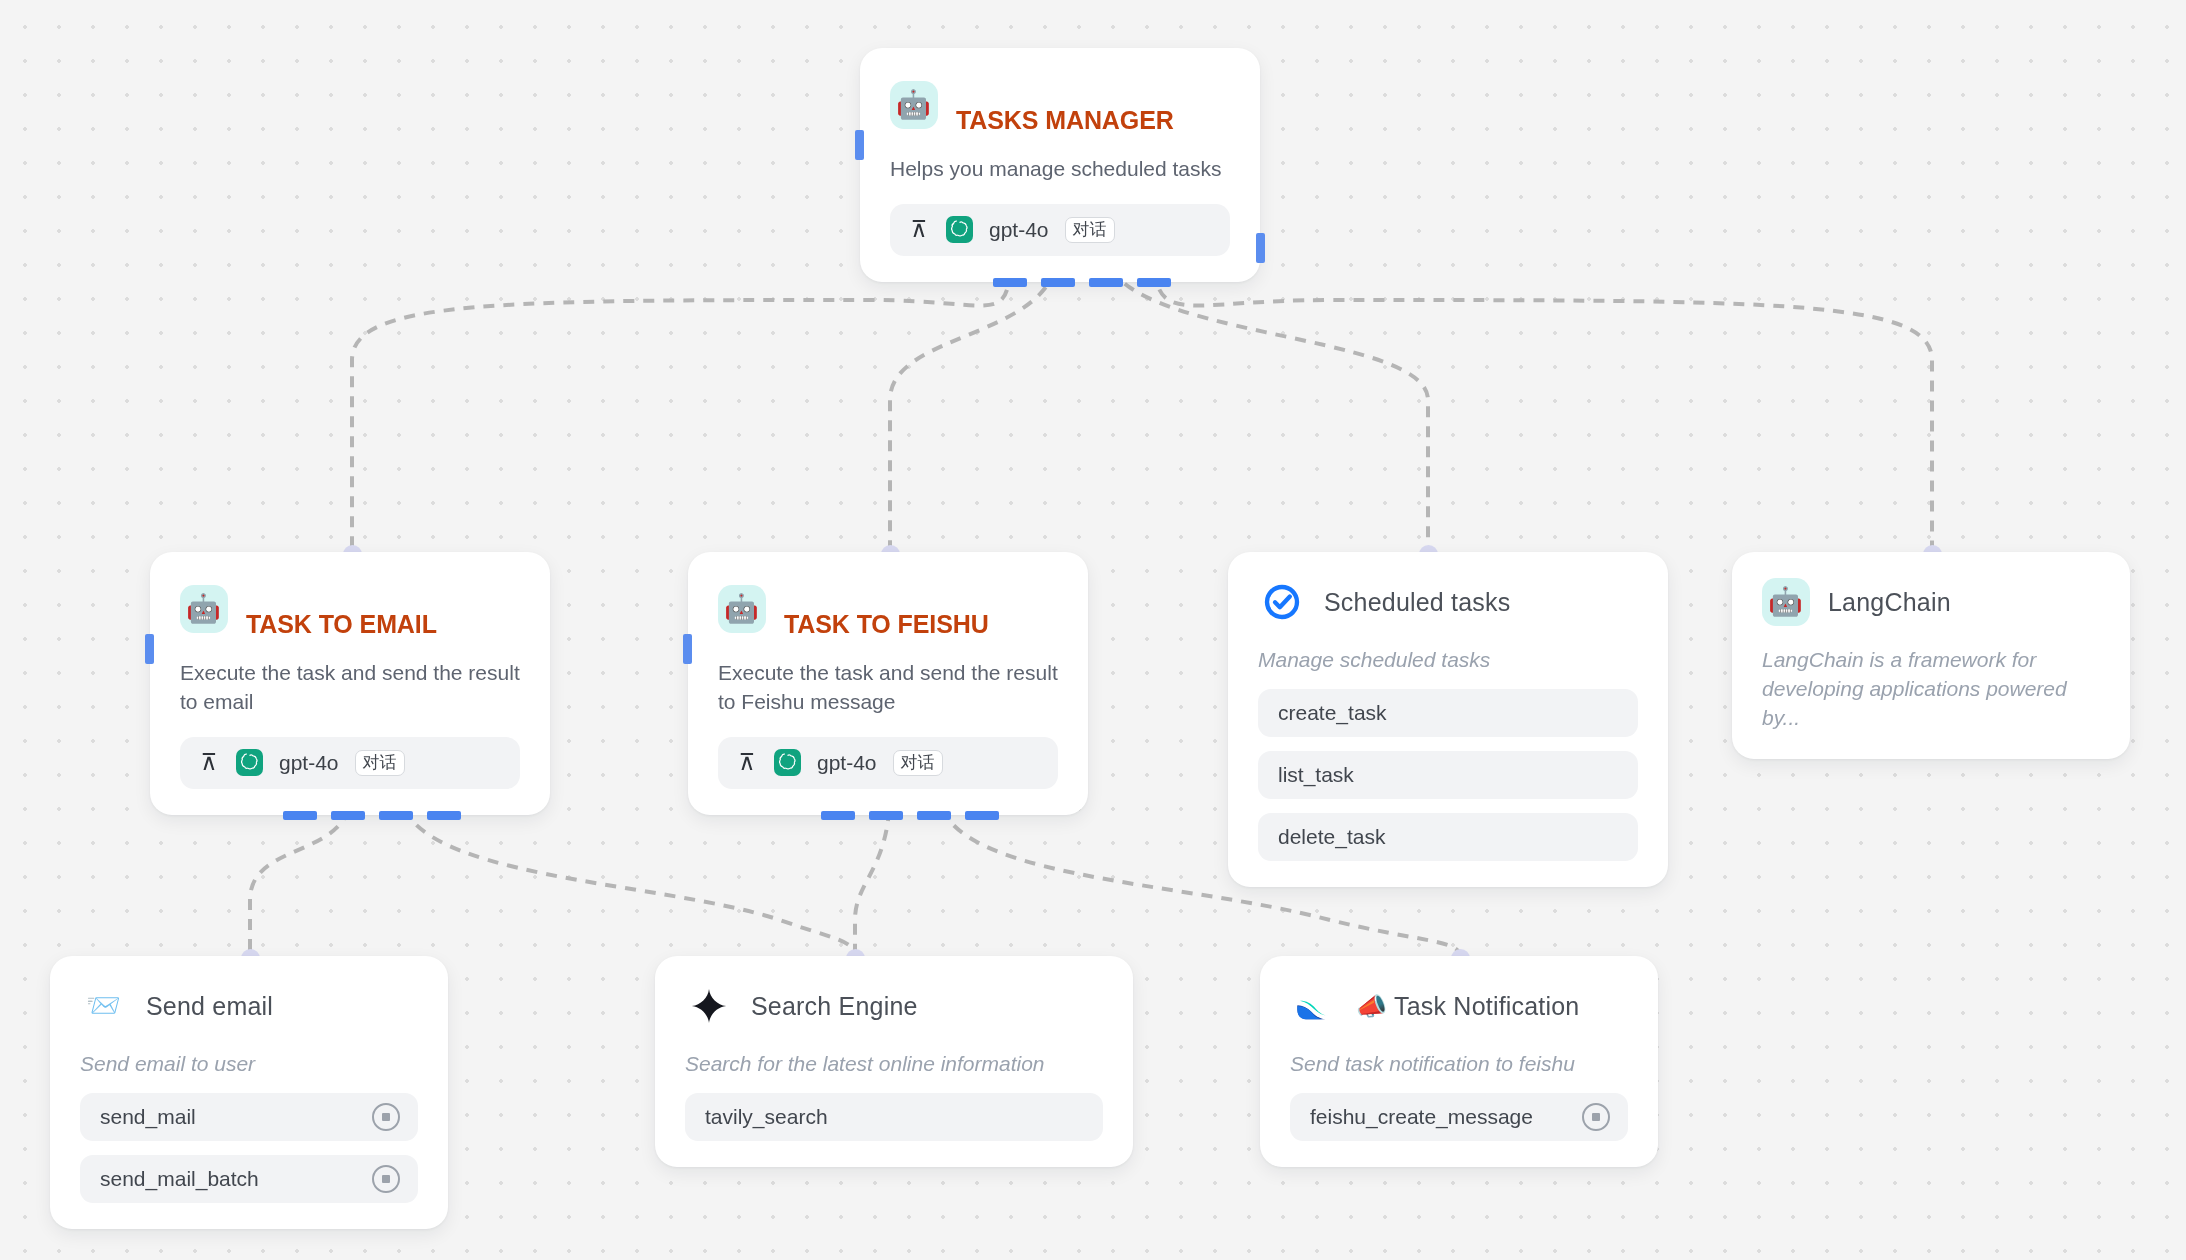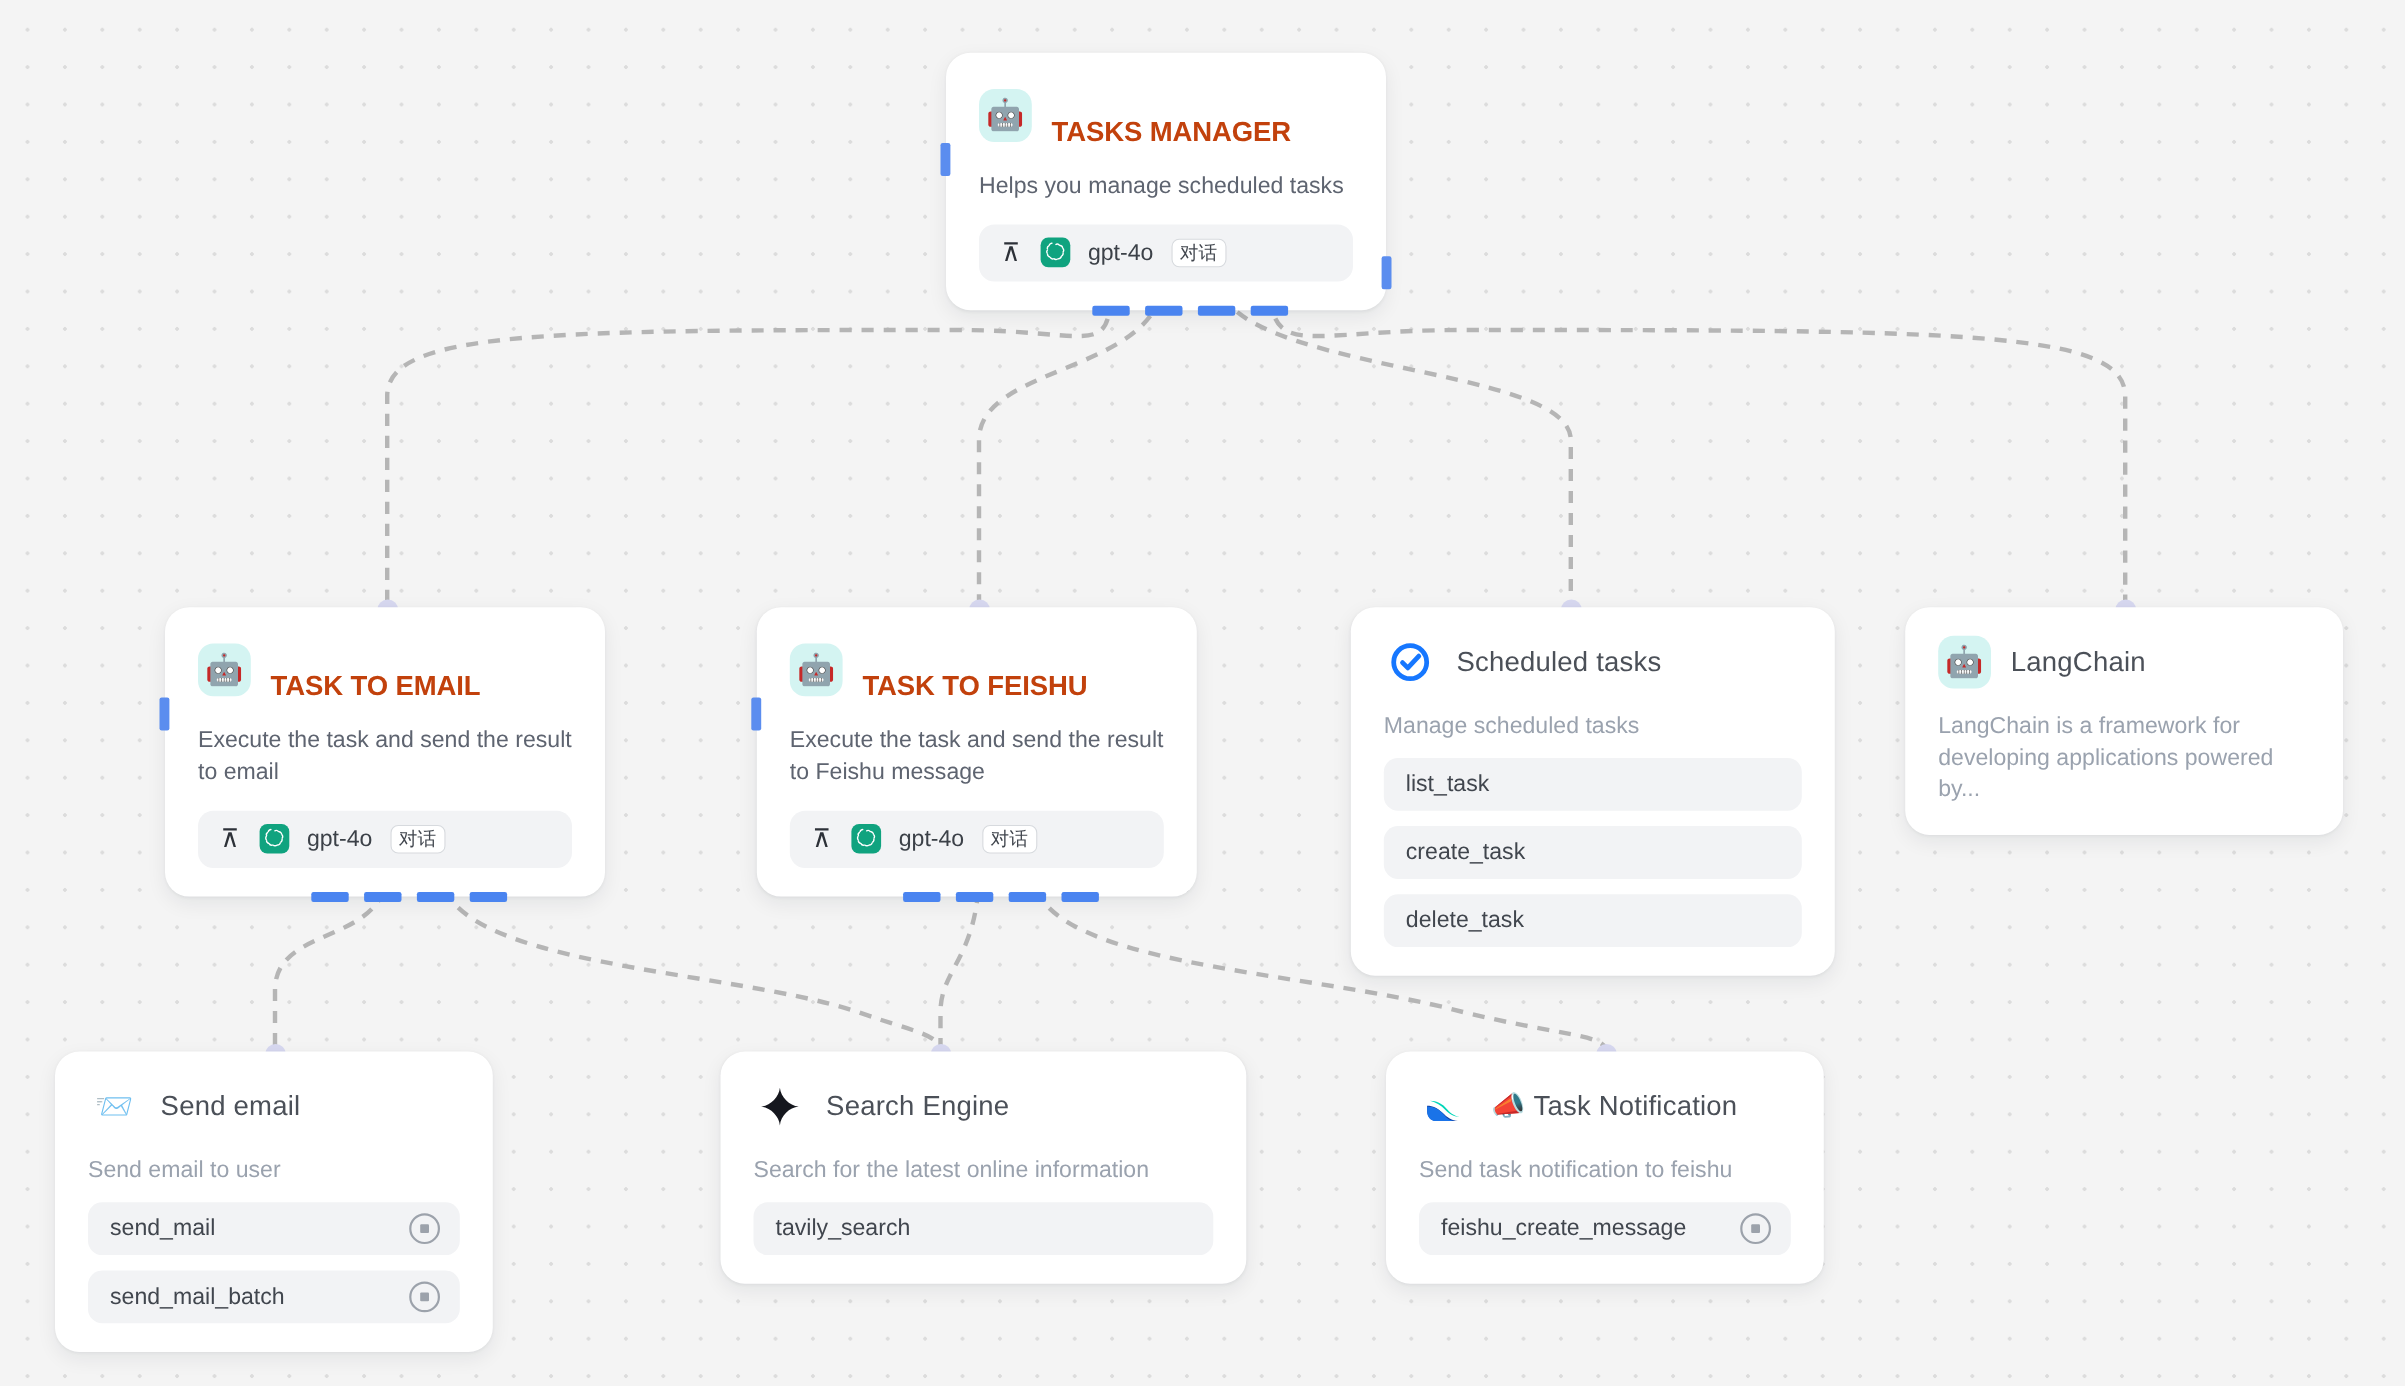--- a/index.html
+++ b/index.html
@@ -30,21 +30,21 @@
     font-size:28px;line-height:1;
   }
   .avatar.mint{background:#d4f4f2;}
   .avatar.plain{background:#fff;}
   .title{font-size:25px;letter-spacing:.2px;white-space:nowrap;}
   .title.strong{font-weight:700;color:#c2410c;letter-spacing:-0.1px;margin-top:32px;}
   .title.reg{font-weight:400;color:#4b5058;}
 
   .desc{font-size:21px;line-height:1.38;margin-top:20px;}
   .desc.dark{color:#5e6470;}
-  .desc.muted{color:#9aa2ae;}
+  .desc.muted{color:#9aa2ae;font-style:italic;}
 
   .model-row{
     margin-top:20px;background:#f2f3f5;border-radius:14px;
     height:52px;display:flex;align-items:center;gap:16px;padding:0 18px;
   }
   .chev{font-size:23px;color:#2d3138;line-height:1;width:22px;text-align:center;}
   .oai{width:27px;height:27px;border-radius:7px;background:#10a37f;flex:0 0 auto;
        display:flex;align-items:center;justify-content:center;}
   .model-name{font-size:21px;color:#3c4148;}
   .badge-cn{
@@ -172,24 +172,24 @@
         <div class="avatar plain">
           <svg width="40" height="40" viewBox="0 0 24 24" fill="none">
             <circle cx="12" cy="12" r="9" stroke="#1677ff" stroke-width="2.6"></circle>
             <path d="M7.8 12.2l2.9 2.9 6-6.4" stroke="#1677ff" stroke-width="2.6" stroke-linecap="round" stroke-linejoin="round"></path>
           </svg>
         </div>
         <div class="title reg">Scheduled tasks</div>
       </div>
       <div class="desc muted">Manage scheduled tasks</div>
       <div class="tool">
+        <span class="tool-name">create_task</span>
+      </div>
+      <div class="tool">
         <span class="tool-name">list_task</span>
-      </div>
-      <div class="tool">
-        <span class="tool-name">create_task</span>
       </div>
       <div class="tool">
         <span class="tool-name">delete_task</span>
       </div>
     </div>
   </div>
 
   <div class="dot-target" style="left:1923px;top:545px;"></div>
   <div class="node" style="left:1732px;top:552px;width:398px;">
     <div class="node-inner">

